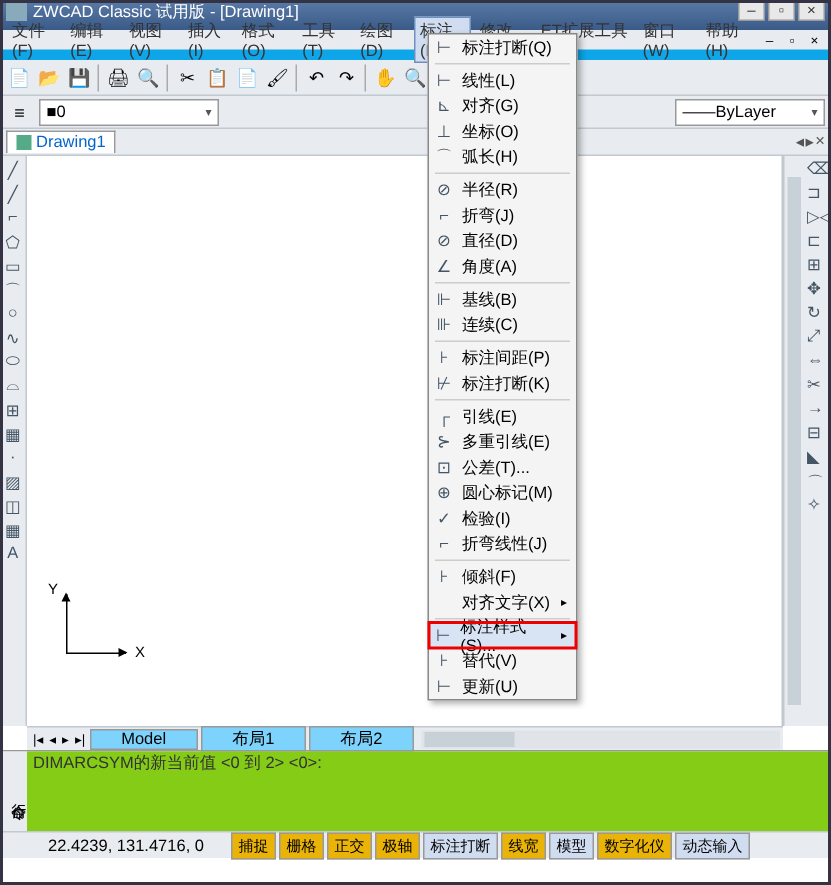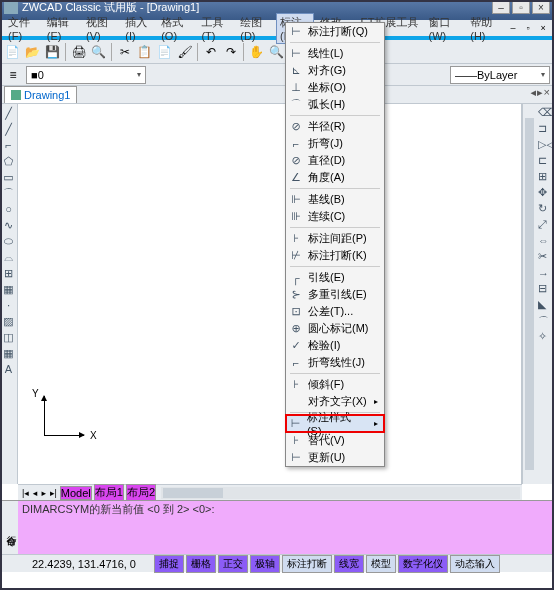--- a/index.html
+++ b/index.html
@@ -2,64 +2,64 @@
 <html><head>
 <meta charset="utf-8">
 <style>
 *{margin:0;padding:0;box-sizing:border-box;font-family:"Microsoft YaHei","SimSun",sans-serif;font-size:11px;}
 body{background:#fff;width:554px;height:590px;overflow:hidden;position:relative;}
 .titlebar{background:linear-gradient(#5a7aa8,#3a5a88);height:20px;display:flex;align-items:flex-start;padding:0 4px;color:#fff;}
 .titlebar .icon{width:14px;height:14px;background:#8ab;margin-right:4px;}
 .titlebar .title{flex:1;font-size:11px;}
 .winbtns{display:flex;gap:2px;}
 .winbtn{width:18px;height:14px;background:#e8e8e8;color:#333;display:flex;align-items:center;justify-content:center;font-size:10px;border:1px solid #999;}
-.menubar{background:#e8ecf0;height:20px;display:flex;align-items:center;padding:0 4px;gap:2px;border-bottom:4px solid #0ea5e9;}
+.menubar{background:#e8ecf0;height:20px;display:flex;align-items:center;padding:0 4px;gap:2px;border-bottom:7px solid #0ea5e9;}
 .menuitem{padding:2px 4px;font-size:11px;color:#333;cursor:pointer;}
 .menuitem.active{background:#d0dcf0;border:1px solid #7090c0;padding:1px 3px;}
 .mb-ctrl{margin-left:auto;display:flex;gap:1px;}
 .mb-ctrl span{width:14px;height:12px;font-size:9px;display:flex;align-items:center;justify-content:center;}
 .toolbar{background:#e8ecf0;height:24px;display:flex;align-items:center;padding:0 4px;gap:2px;border-bottom:1px solid #c0c8d0;}
 .tbtn{width:18px;height:18px;display:flex;align-items:center;justify-content:center;font-size:12px;}
 .tsep{width:2px;height:18px;border-left:1px solid #aaa;margin:0 1px;}
 .propbar{background:#e8ecf0;height:22px;display:flex;align-items:center;padding:0 4px;gap:4px;border-bottom:1px solid #c0c8d0;}
 .propsel{height:18px;border:1px solid #999;background:#fff;display:flex;align-items:center;padding:0 4px;font-size:10px;}
 .propsel.layer{width:120px;}
 .propsel.bylayer{width:100px;margin-left:auto;}
 .chev{margin-left:auto;font-size:8px;color:#555;}
-.doctab{background:#e8ecf0;height:18px;display:flex;padding:0 4px;border-bottom:1px solid #c0c8d0;}
+.doctab{background:#e8ecf0;height:18px;display:flex;align-items:center;padding:0 4px;border-bottom:1px solid #c0c8d0;}
 .doctab .tab{background:#fff;border:1px solid #999;border-bottom:none;padding:1px 6px;font-size:10px;color:#06c;display:flex;align-items:center;gap:3px;}
 .doctab .tabicon{width:10px;height:10px;background:#5a8;}
 .doctab .x{margin-left:auto;display:flex;gap:1px;font-size:9px;color:#555;}
 .workarea{position:relative;height:380px;display:flex;}
 .lefttool{width:18px;background:#e8ecf0;border-right:1px solid #c0c8d0;display:flex;flex-direction:column;gap:2px;padding:2px 0;align-items:center;}
 .lefttool .lt{width:14px;height:14px;font-size:11px;color:#456;display:flex;align-items:center;justify-content:center;}
 .canvas{flex:1;background:#fff;position:relative;border-right:1px solid #c0c8d0;}
 .ucs{position:absolute;left:26px;bottom:48px;}
 .ucs-y{position:absolute;left:0;bottom:0;width:1px;height:40px;background:#000;}
 .ucs-y::before{content:"";position:absolute;top:-4px;left:-3px;border:3px solid transparent;border-bottom:6px solid #000;}
 .ucs-x{position:absolute;left:0;bottom:0;width:40px;height:1px;background:#000;}
 .ucs-x::before{content:"";position:absolute;right:-4px;top:-3px;border:3px solid transparent;border-left:6px solid #000;}
 .ucs-ly{position:absolute;left:-12px;top:-48px;font-size:10px;}
 .ucs-lx{position:absolute;left:46px;top:-6px;font-size:10px;}
 .righttool{width:18px;background:#e8ecf0;display:flex;flex-direction:column;gap:2px;padding:2px 0;align-items:center;}
 .righttool .rt{width:14px;height:14px;font-size:11px;color:#456;}
 .scrollv{width:14px;background:#e8ecf0;border-left:1px solid #c0c8d0;position:relative;}
 .scrollv::before{content:"";position:absolute;top:14px;bottom:14px;left:2px;right:2px;background:#c8d0d8;}
 .layouttabs{height:16px;background:#e8ecf0;display:flex;align-items:center;padding:0 2px;font-size:10px;border-top:1px solid #c0c8d0;margin-left:18px;margin-right:32px;}
 .layouttabs .nav{font-size:9px;padding:0 2px;}
-.layouttabs .lt-tab{border:1px solid #999;background:#d946ef;padding:0 0;margin:0 1px;}
+.layouttabs .lt-tab{border:1px solid #999;background:#7dd3fc;padding:0 20px;margin:0 1px;}
 .layouttabs .scroll-h{flex:1;height:12px;background:#e0e4e8;margin-left:4px;position:relative;}
 .layouttabs .scroll-h::before{content:"";position:absolute;left:2px;top:1px;bottom:1px;width:60px;background:#c8d0d8;}
 .cmdarea{height:54px;background:#f0f0f0;border-top:1px solid #999;display:flex;}
 .cmdlabel{width:18px;background:#e8ecf0;writing-mode:vertical-rl;text-align:center;font-size:10px;padding:2px 0;}
-.cmdtext{flex:1;background:#f0abfc;padding:2px 4px;font-size:10px;color:#333;font-family:monospace;}
+.cmdtext{flex:1;background:#84cc16;padding:2px 4px;font-size:10px;color:#333;font-family:monospace;}
 .cmdtext .line{line-height:13px;}
 .statusbar{height:18px;background:#e8ecf0;border-top:1px solid #c0c8d0;display:flex;align-items:center;padding:0 4px;font-size:10px;gap:2px;}
 .statusbar .coord{width:120px;margin-left:28px;}
-.statusbar .sbtn{border:1px solid #999;background:#8b5cf6;padding:1px 4px;font-size:10px;}
+.statusbar .sbtn{border:1px solid #999;background:#eab308;padding:1px 4px;font-size:10px;}
 .statusbar .sbtn.on{background:#d0dcf0;}
 
 .dropdown{position:absolute;left:285px;top:22px;width:100px;background:#f4f4f4;border:1px solid #888;box-shadow:2px 2px 4px rgba(0,0,0,.3);z-index:100;}
 .dd-item{display:flex;align-items:center;height:17px;padding:0 6px 0 2px;font-size:11px;gap:4px;}
 .dd-item.hl{background:#d8e4f4;outline:2px solid #e00;outline-offset:-1px;}
 .dd-ico{width:16px;height:14px;display:flex;align-items:center;justify-content:center;font-size:11px;color:#456;}
 .dd-sep{height:1px;background:#ccc;margin:2px 4px;}
 .dd-arrow{margin-left:auto;font-size:8px;}
 .frame{position:absolute;inset:0;border:2px solid #334;pointer-events:none;}
 </style>

